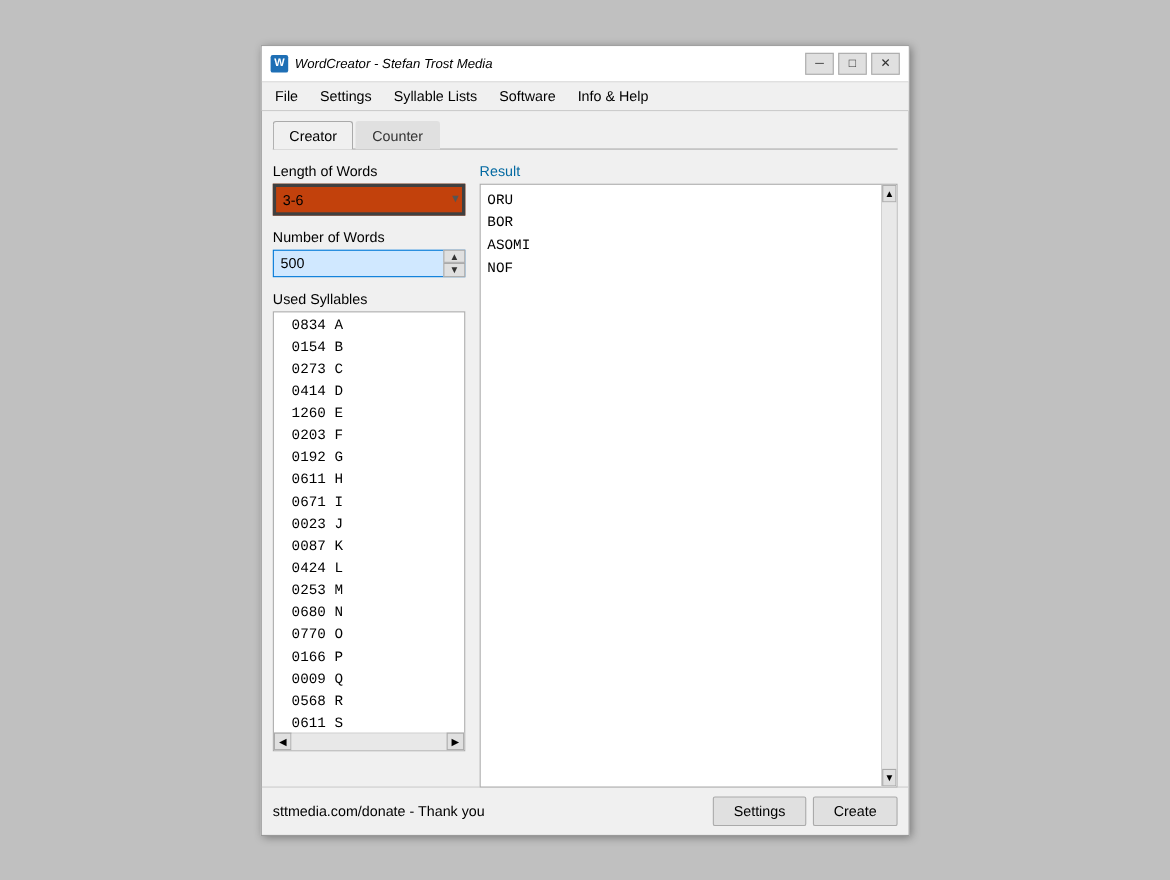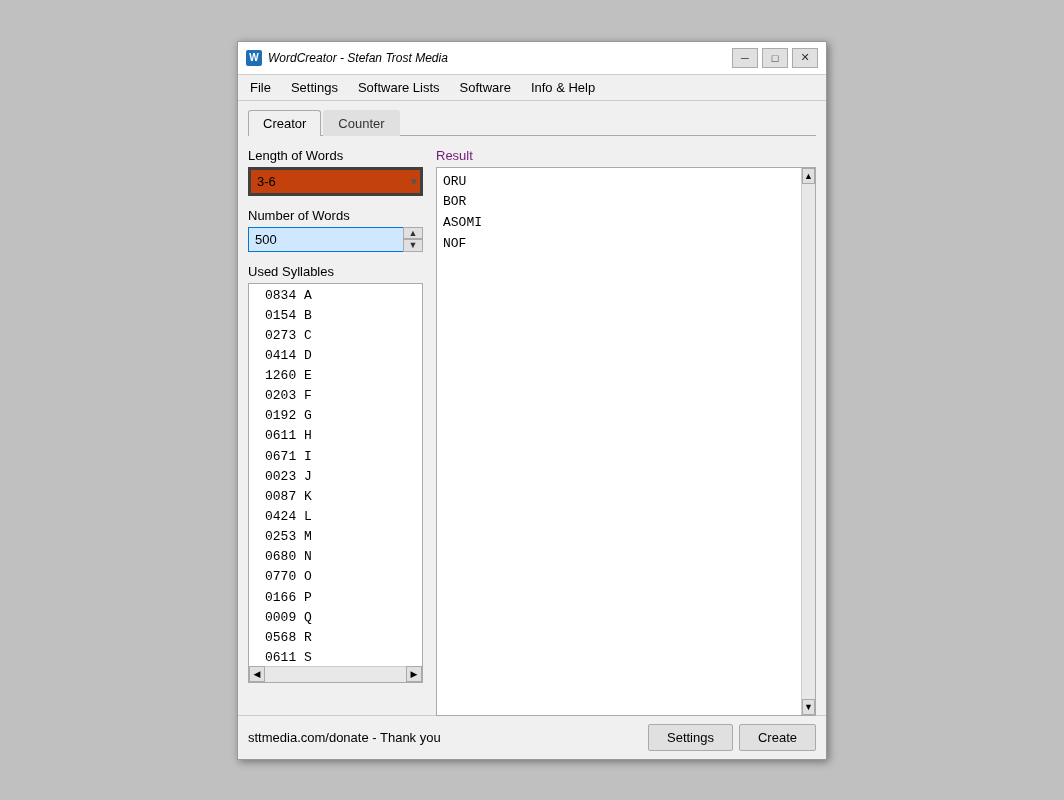--- a/index.html
+++ b/index.html
@@ -222,21 +222,21 @@
       cursor: pointer;
       flex-shrink: 0;
     }
     .h-scroll-track {
       flex: 1;
       height: 100%;
       background: #e8e8e8;
     }
     .result-label {
       font-size: 13px;
-      color: #701a75;
+      color: #0369a1;
       margin-bottom: 4px;
     }
     .result-box {
       border: 1px solid #aaa;
       background: white;
       height: 100%;
       min-height: 530px;
       position: relative;
       overflow: hidden;
     }
@@ -317,21 +317,21 @@
     <div class="title-bar-controls">
       <button class="title-btn">─</button>
       <button class="title-btn">□</button>
       <button class="title-btn close">✕</button>
     </div>
   </div>
 
   <div class="menu-bar">
     <div class="menu-item">File</div>
     <div class="menu-item">Settings</div>
-    <div class="menu-item">Software Lists</div>
+    <div class="menu-item">Syllable Lists</div>
     <div class="menu-item">Software</div>
     <div class="menu-item">Info &amp; Help</div>
   </div>
 
   <div class="content">
 
     <div class="tab-bar">
       <div class="tab active">Creator</div>
       <div class="tab">Counter</div>
     </div>

